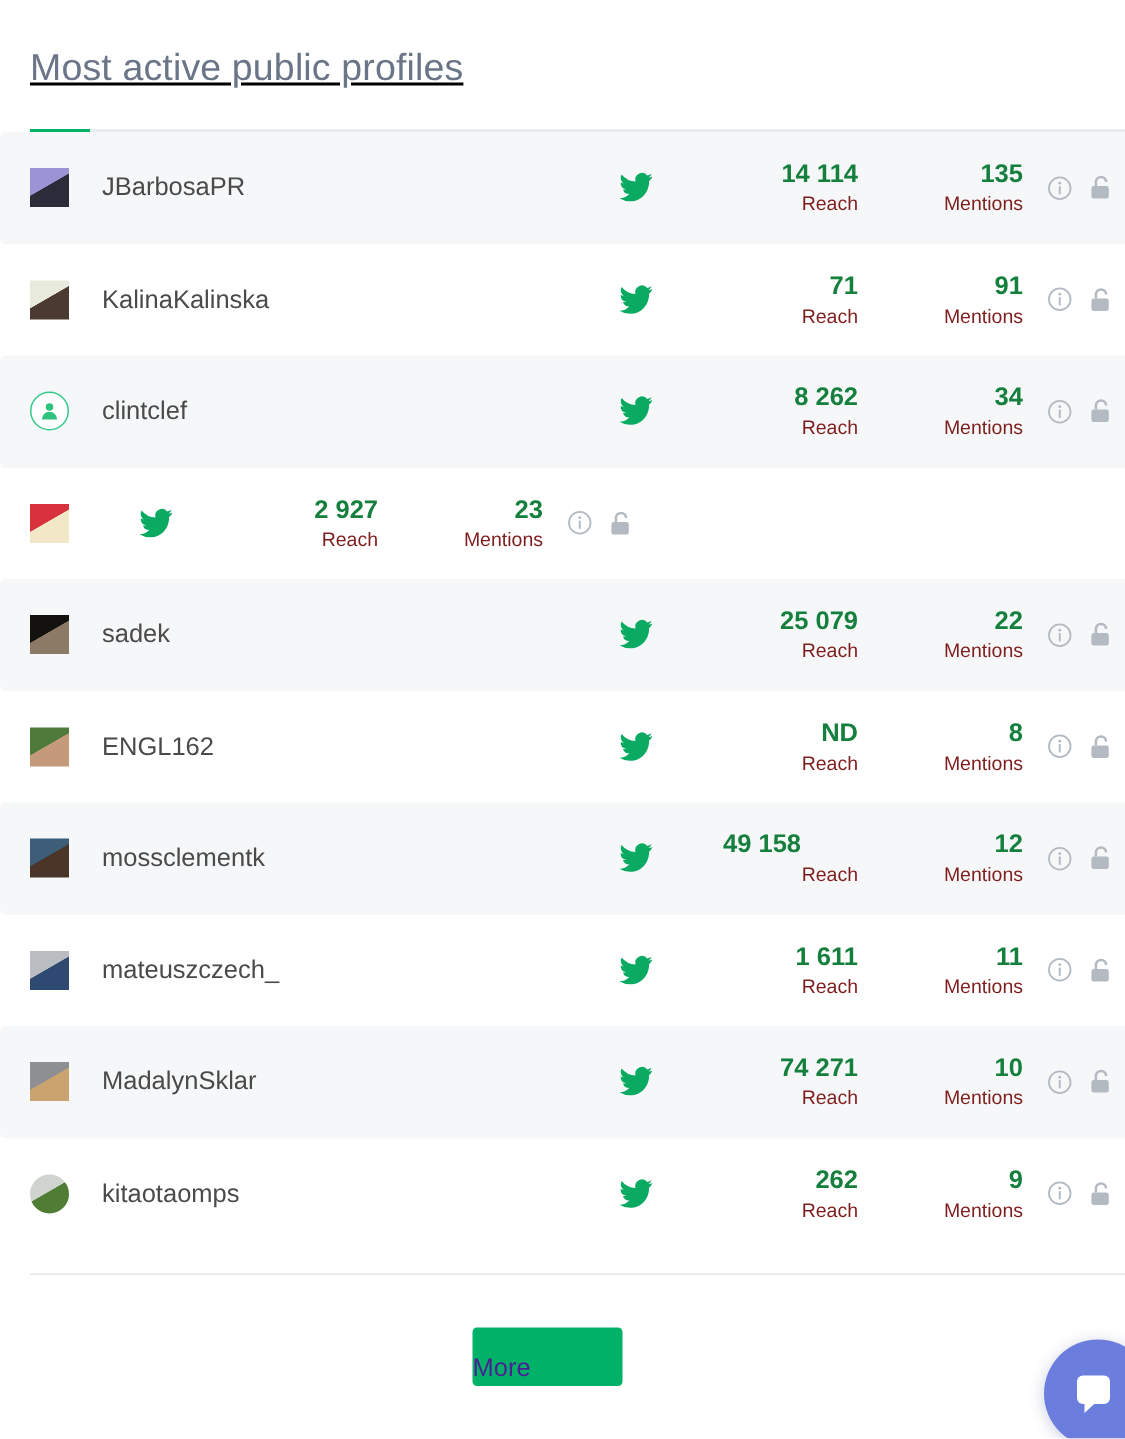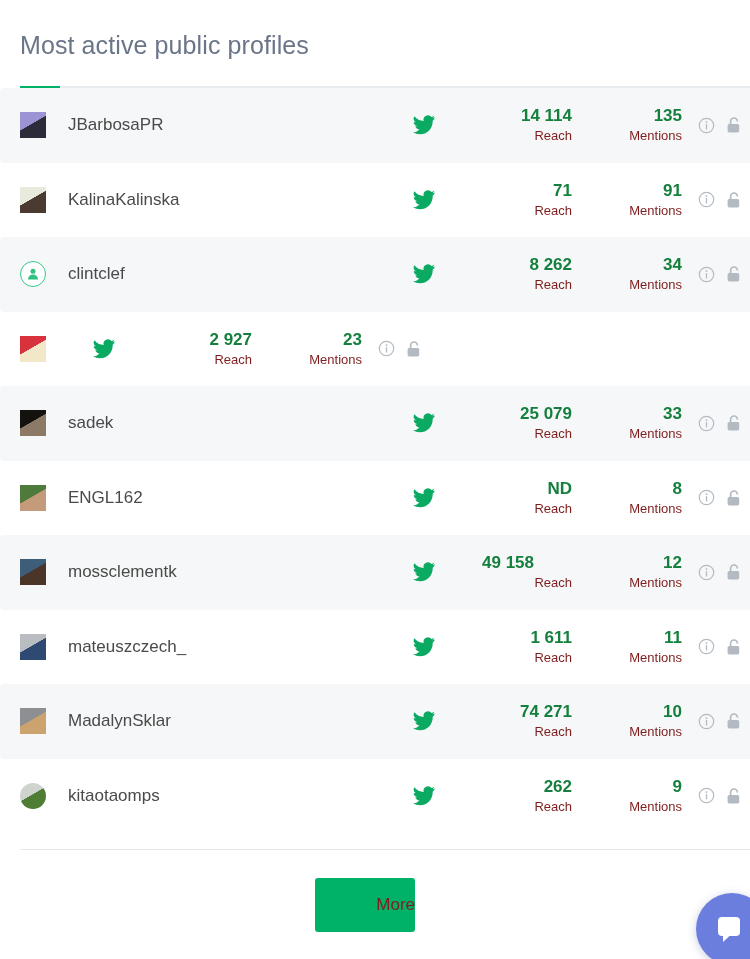--- a/index.html
+++ b/index.html
@@ -19,20 +19,21 @@
     width: 750px;
     height: 959px;
     background: #ffffff;
     overflow: hidden;
   }
 
   
   .card-header {
     padding: 30px 0 12px 20px;
     height: 84px;
+    text-decoration: underline;
   }
   .card-title {
     font-size: 25px;
     font-weight: 400;
     color: #6b7588;
     letter-spacing: 0.1px;
     line-height: 30px;
     white-space: nowrap;
   }
   .title-rule {
@@ -183,32 +184,32 @@
     left: 0;
     top: 850px;
     width: 730px;
     height: 109px;
     display: flex;
     align-items: center;
     justify-content: center;
   }
   .more-button {
     background: #00b268;
-    color: #7f1d1d;
+    color: #4c1d95;
     border: none;
     border-radius: 3px;
     font-family: "Liberation Sans", sans-serif;
     font-size: 17px;
     font-weight: 400;
     padding: 0;
     width: 100px;
-    height: 54px;
+    height: 39px;
     cursor: pointer;
     line-height: 53px;
-    text-align: right;
+    text-align: left;
   }
 
   
   .chat-fab {
     position: absolute;
     right: -18px;
     bottom: -6px;
     width: 72px;
     height: 72px;
     border-radius: 50%;
@@ -380,21 +381,21 @@
         <span class="network-icon">
           <svg width="24" height="24" viewBox="0 0 24 24">
             <path fill="#0aaa63" d="M23 4.6c-.8.36-1.68.6-2.6.72a4.5 4.5 0 0 0 1.98-2.5 9 9 0 0 1-2.86 1.1A4.5 4.5 0 0 0 11.7 8.0a12.8 12.8 0 0 1-9.3-4.7 4.5 4.5 0 0 0 1.4 6 4.4 4.4 0 0 1-2.04-.56v.06a4.5 4.5 0 0 0 3.6 4.4 4.5 4.5 0 0 1-2.03.08 4.5 4.5 0 0 0 4.2 3.12A9 9 0 0 1 1 19.2a12.75 12.75 0 0 0 6.9 2.02c8.28 0 12.8-6.86 12.8-12.8l-.015-.58A9.1 9.1 0 0 0 23 4.6z"></path>
           </svg>
         </span>
         <span class="metric metric-reach">
           <span class="metric-value" style="display: block;">25 079</span>
           <span class="metric-label" style="display: block;">Reach</span>
         </span>
         <span class="metric metric-mentions">
-          <span class="metric-value" style="display: block;">33</span>
+          <span class="metric-value" style="display: block;">22</span>
           <span class="metric-label" style="display: block;">Mentions</span>
         </span>
         <span class="row-actions">
           <span class="icon-btn">
             <svg width="17" height="17" viewBox="0 0 17 17">
               <circle cx="8.5" cy="8.5" r="7.2" fill="none" stroke="#b3bac2" stroke-width="1.2"></circle>
               <circle cx="8.5" cy="5.1" r="0.95" fill="#b3bac2"></circle>
               <rect x="7.85" y="7" width="1.3" height="5.6" rx="0.5" fill="#b3bac2"></rect>
             </svg>
           </span>

